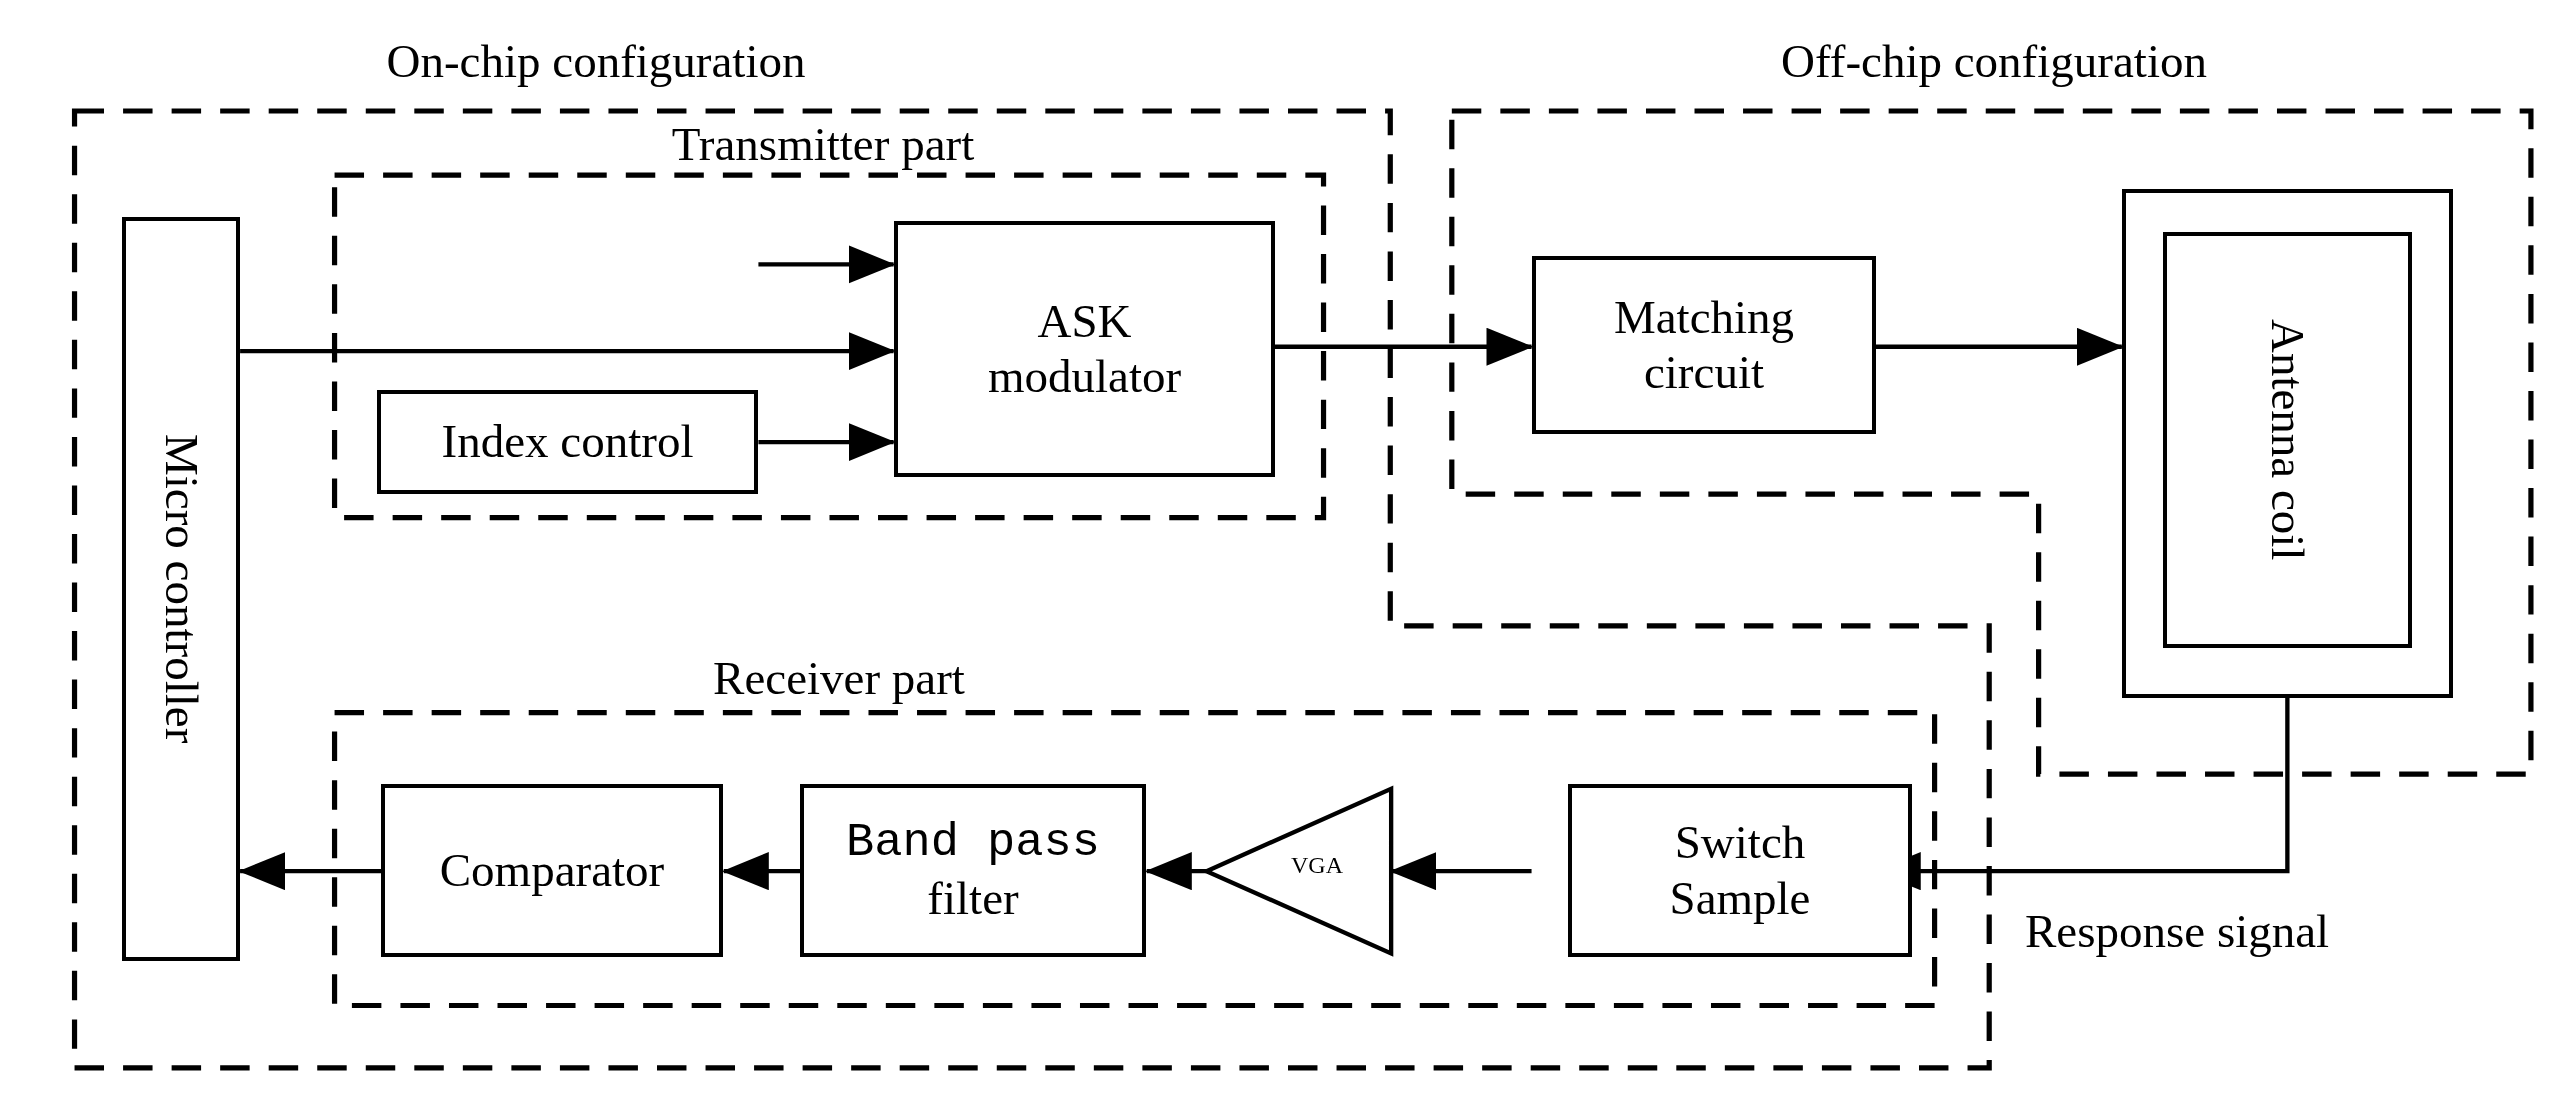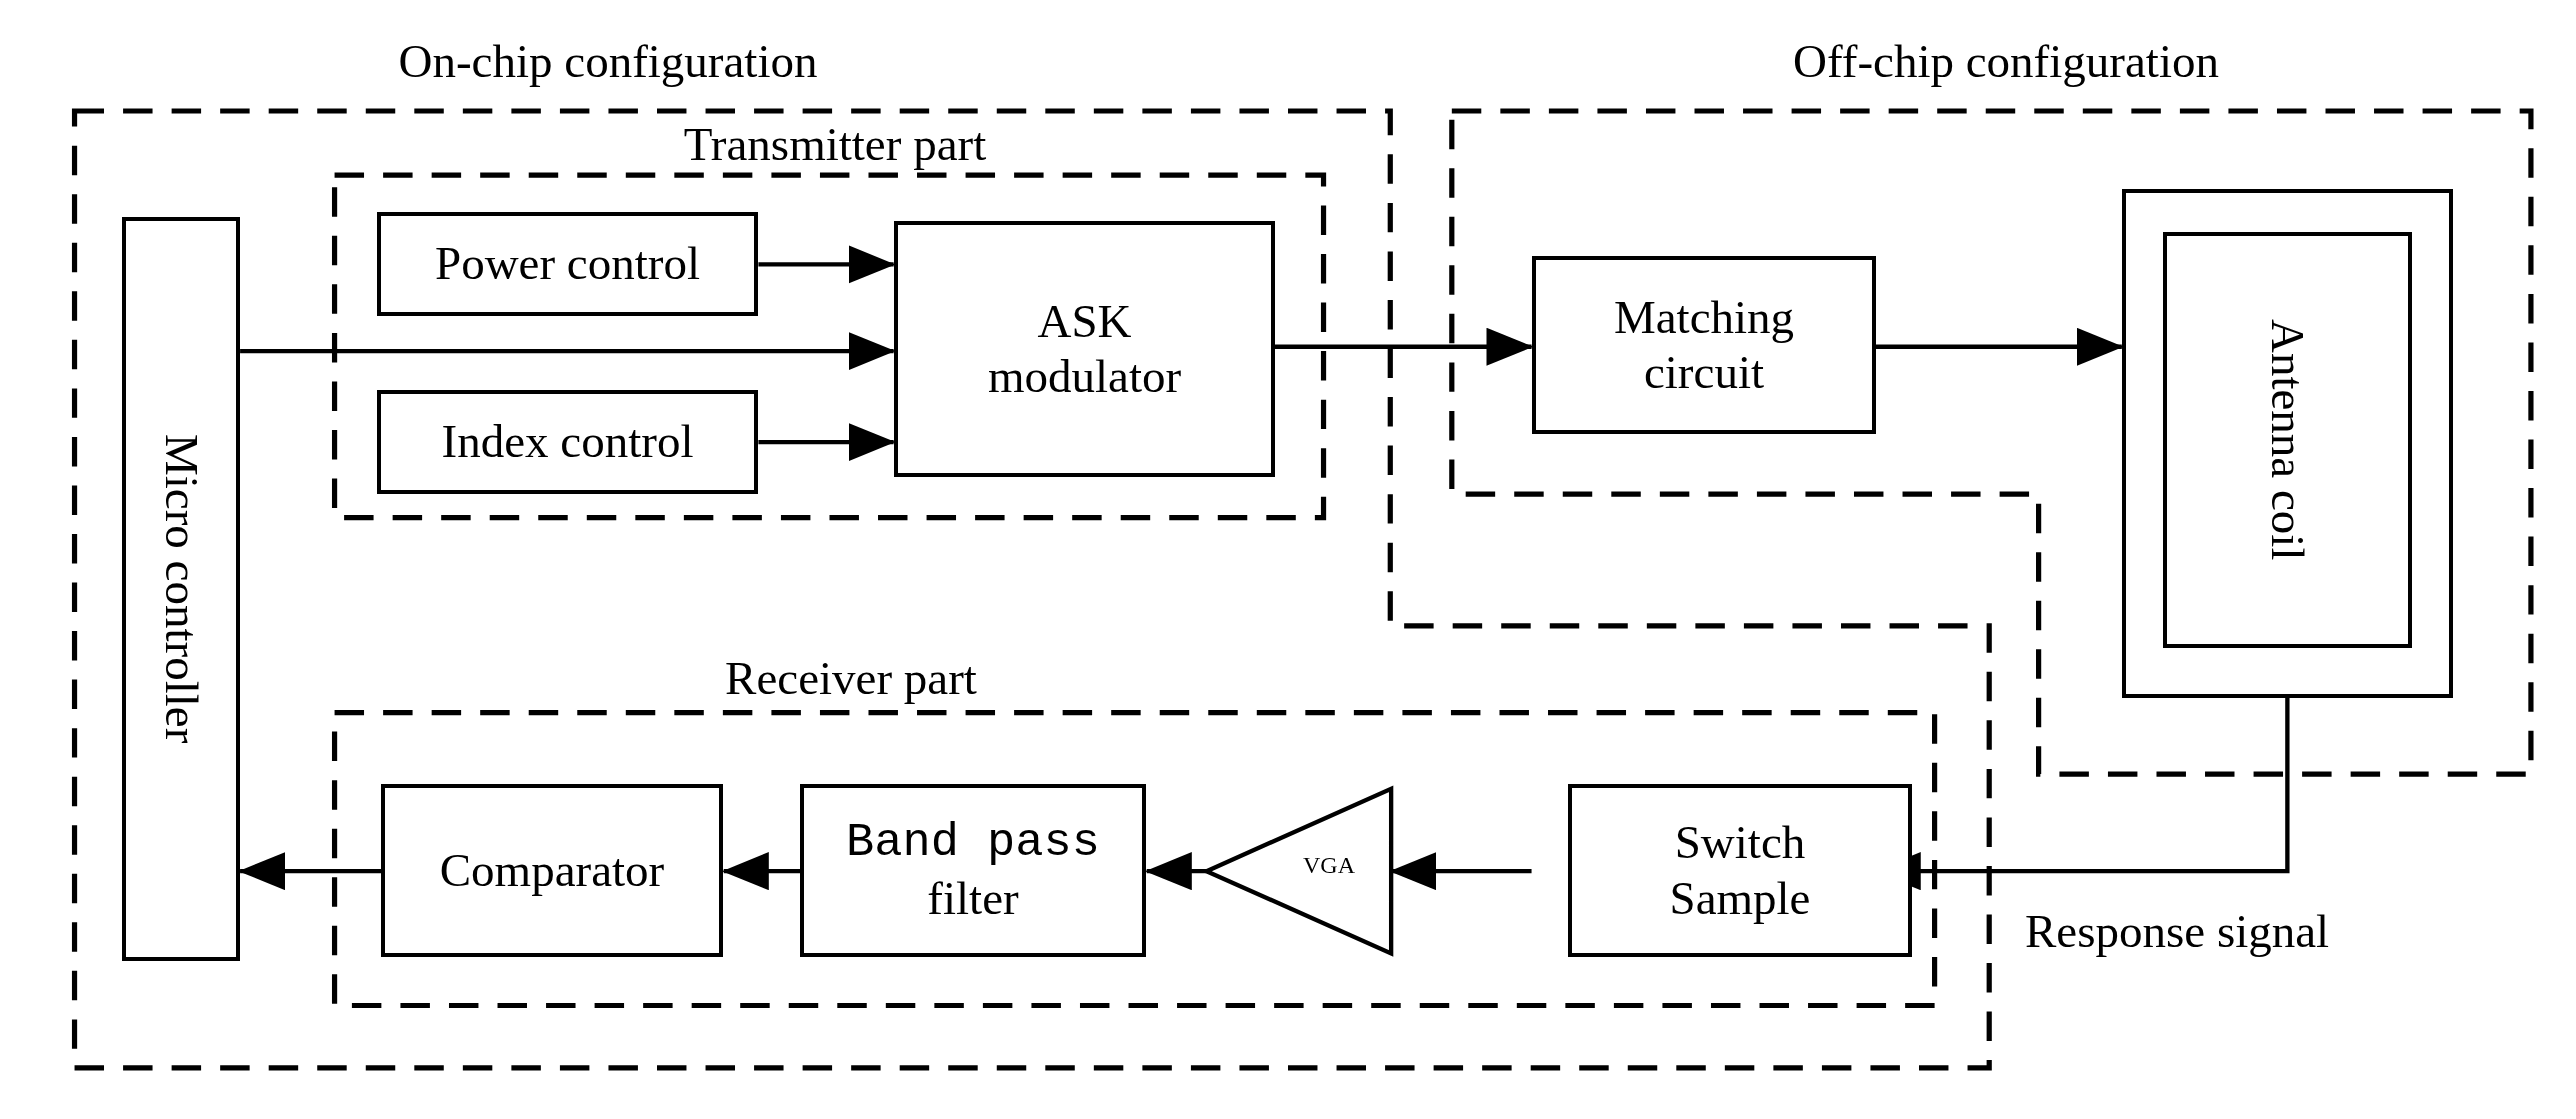--- a/index.html
+++ b/index.html
@@ -48,21 +48,21 @@
   .vlabel {
     writing-mode: vertical-rl;
     white-space: nowrap;
   }
   .floating-label {
     position: absolute;
     white-space: nowrap;
     font-size: 47px;
     line-height: 1.0;
   }
-  .centered { transform: translateX(-50%); margin-left: 12px; }
+  .centered { transform: translateX(-50%); }
   .vga-text { font-size: 24px; }
 </style>
 </head>
 <body>
 
 <div class="canvas">
 
   <svg class="wires" viewBox="0 0 2972 1292" aria-hidden="true">
     <defs>
       <marker id="arrow" markerUnits="userSpaceOnUse" markerWidth="60" markerHeight="48" refX="52" refY="22" orient="auto">
@@ -96,23 +96,20 @@
 
   <div class="floating-label centered" style="left:596px; top:38px;">On-chip configuration</div>
   <div class="floating-label centered" style="left:1994px; top:38px;">Off-chip configuration</div>
   <div class="floating-label centered" style="left:823px; top:121px;">Transmitter part</div>
   <div class="floating-label centered" style="left:839px; top:655px;">Receiver part</div>
 
   <div class="block" style="left:122px; top:217px; width:118px; height:744px;">
     <span class="vlabel">Micro controller</span>
   </div>
 
-  <div class="block" style="left:377px; top:212px; width:381px; height:104px;">
-    <span>Power control</span>
-  </div>
 
   <div class="block" style="left:377px; top:390px; width:381px; height:104px;">
     <span>Index control</span>
   </div>
 
   <div class="block" style="left:894px; top:221px; width:381px; height:256px;">
     <span>
       <span style="display:block;">ASK</span>
       <span style="display:block;">modulator</span>
     </span>

